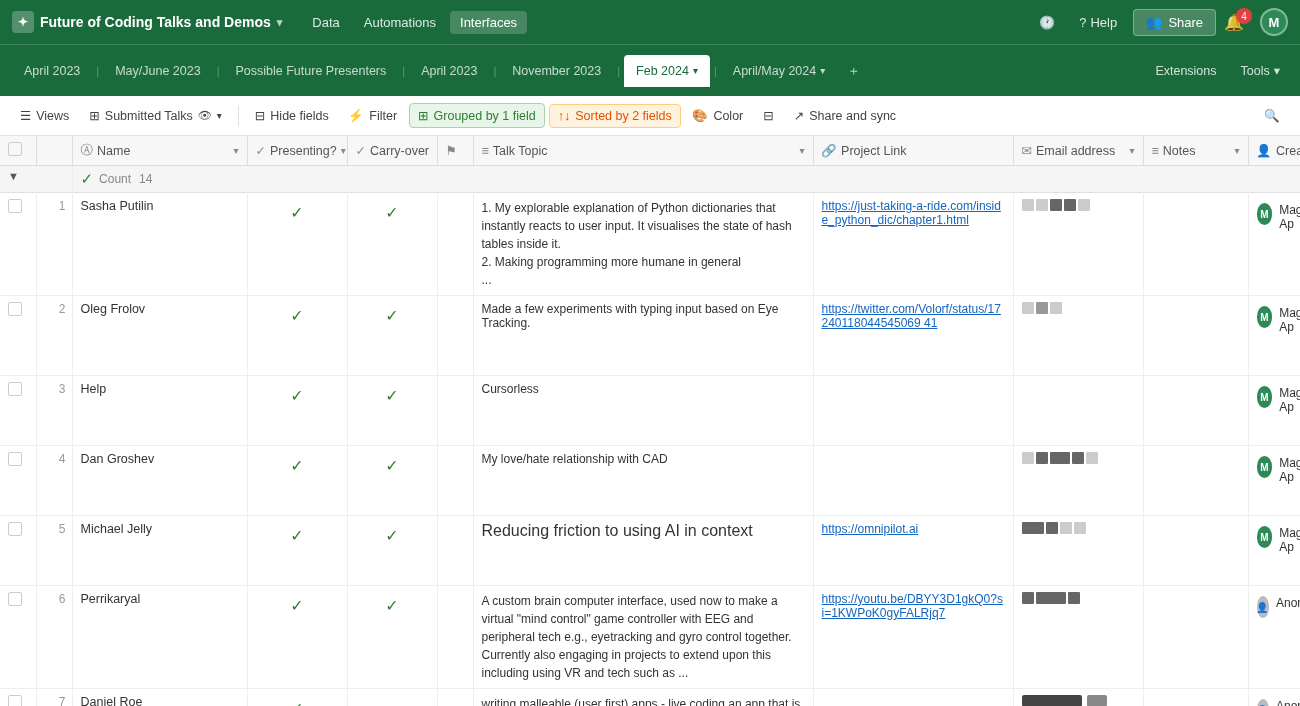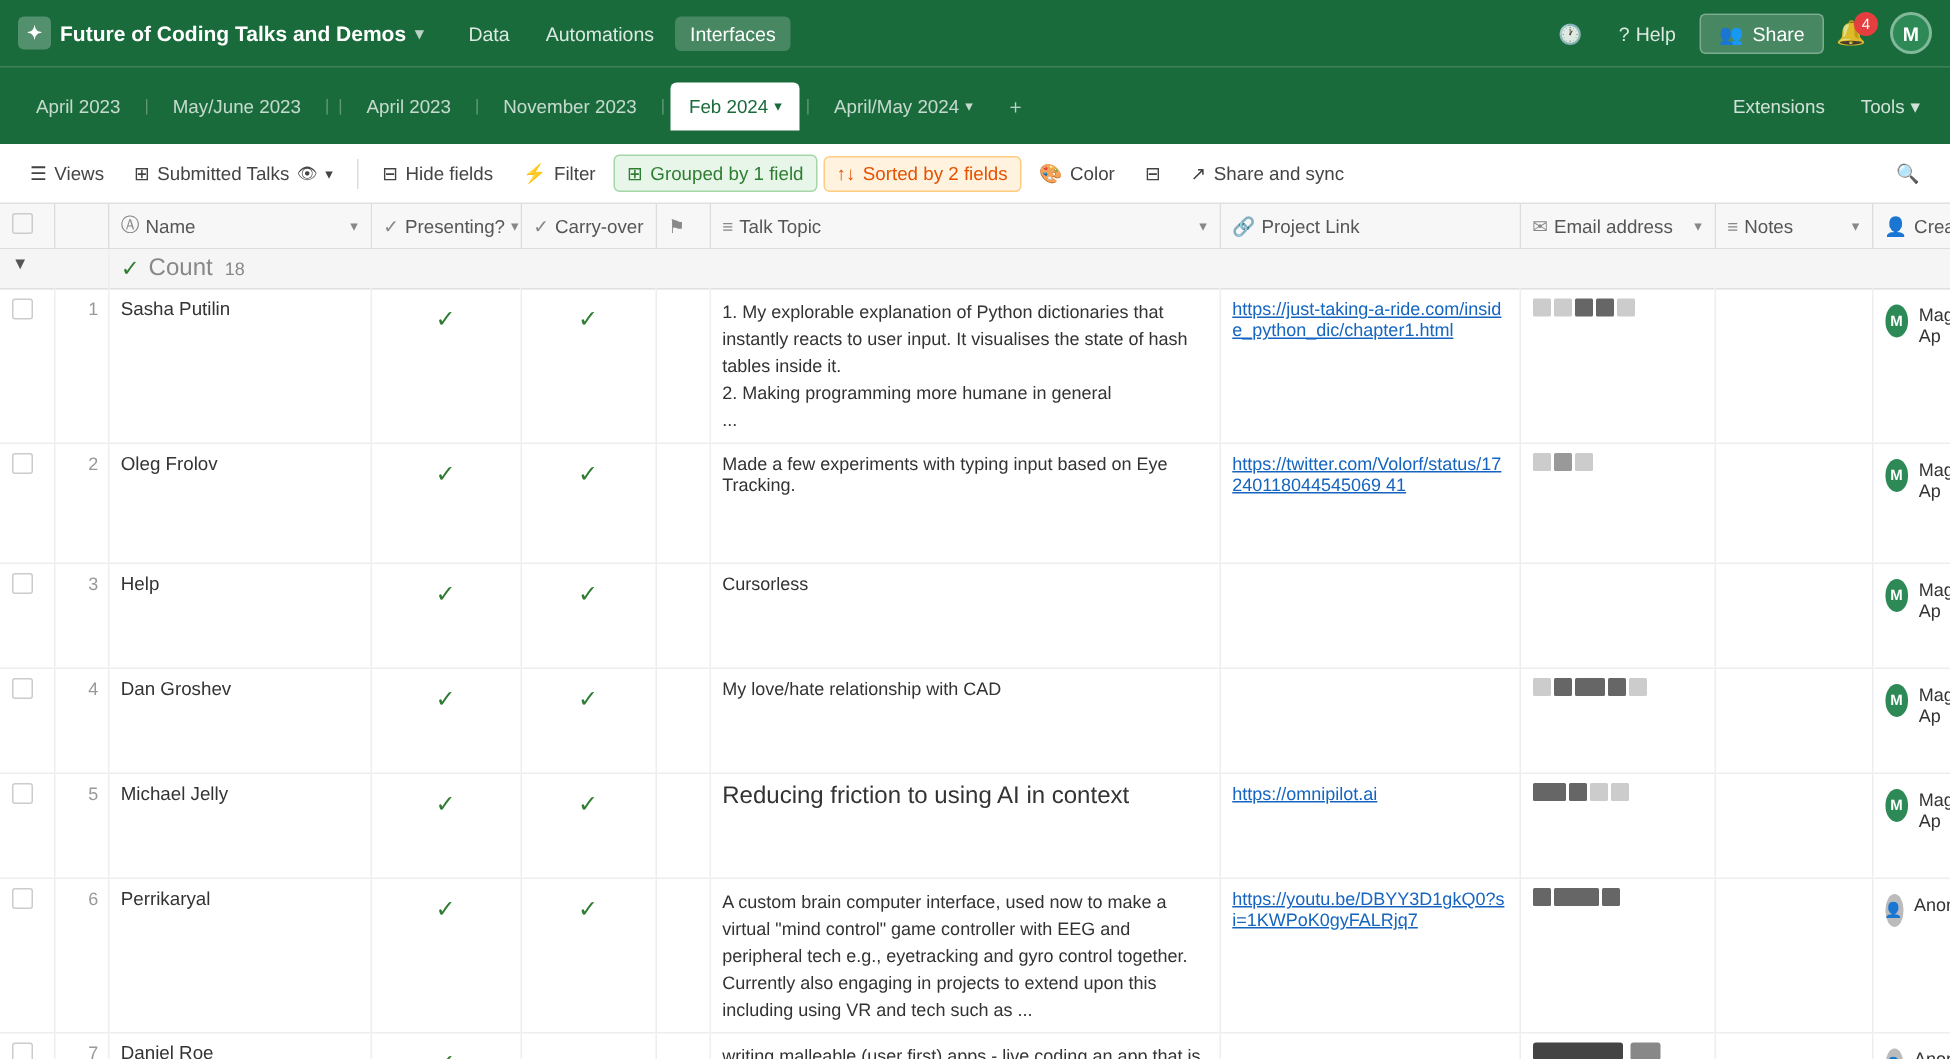--- a/index.html
+++ b/index.html
@@ -265,20 +265,21 @@
     </div>
     <div class="avatar">M</div>
   </div>
 </div>
 
 <div class="tab-bar">
   <div class="tab">April 2023</div>
   <div class="tab-divider">|</div>
   <div class="tab">May/June 2023</div>
   <div class="tab-divider">|</div>
+  <div class="tab">Possible Future Presenters</div>
   <div class="tab-divider">|</div>
   <div class="tab">April 2023</div>
   <div class="tab-divider">|</div>
   <div class="tab">November 2023</div>
   <div class="tab-divider">|</div>
   <div class="tab active">
     <span>Feb 2024</span>
     <span class="tab-chevron">▾</span>
   </div>
   <div class="tab-divider">|</div>
@@ -412,22 +413,22 @@
 
       <tr class="group-row">
         <td colspan="2" style="width:72px;">
           <div class="group-indicator">
             <span style="font-size:11px; color:#555;">▼</span>
           </div>
         </td>
         <td colspan="9">
           <div class="group-indicator">
             <span style="color:#2e7d32; font-size:15px;">✓</span>
-            <span style="color:#888; font-size:16px;">Count</span>
-            <span style="color:#888; font-size:12px; margin-left:2px;">18</span>
+            <span style="color:#888; font-size:12px;">Count</span>
+            <span style="color:#888; font-size:12px; margin-left:2px;">14</span>
           </div>
         </td>
       </tr>
 
       <tr style="height:80px;">
         <td><span class="checkbox"></span></td>
         <td class="row-num">1</td>
         <td style="font-weight:500;">Sasha Putilin</td>
         <td>
           <div class="check-container">

